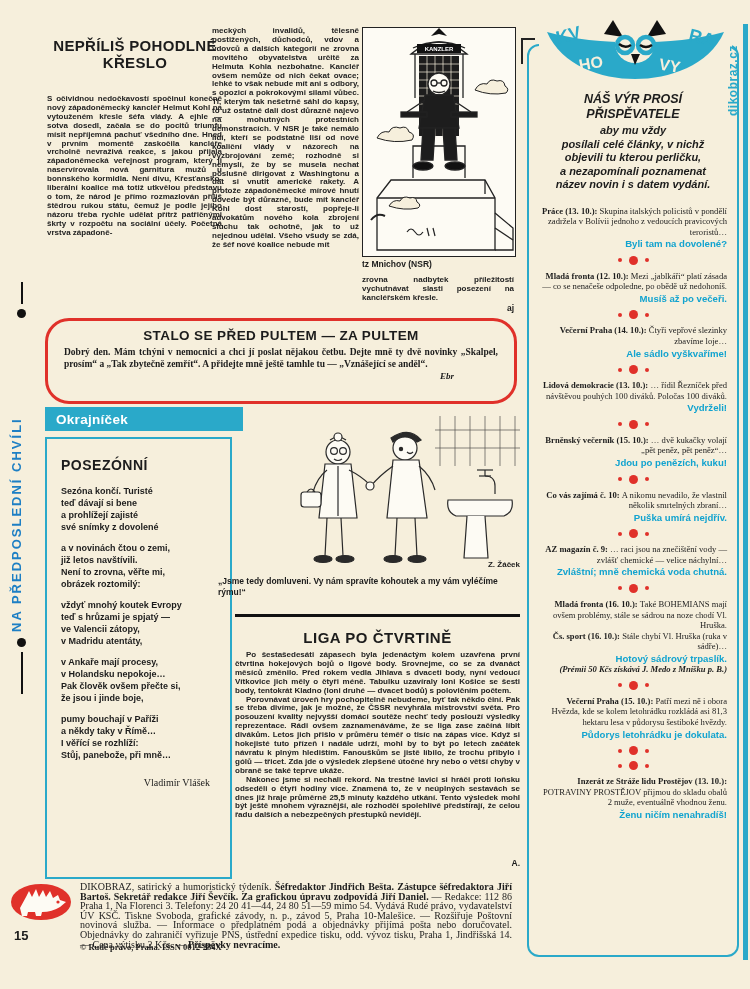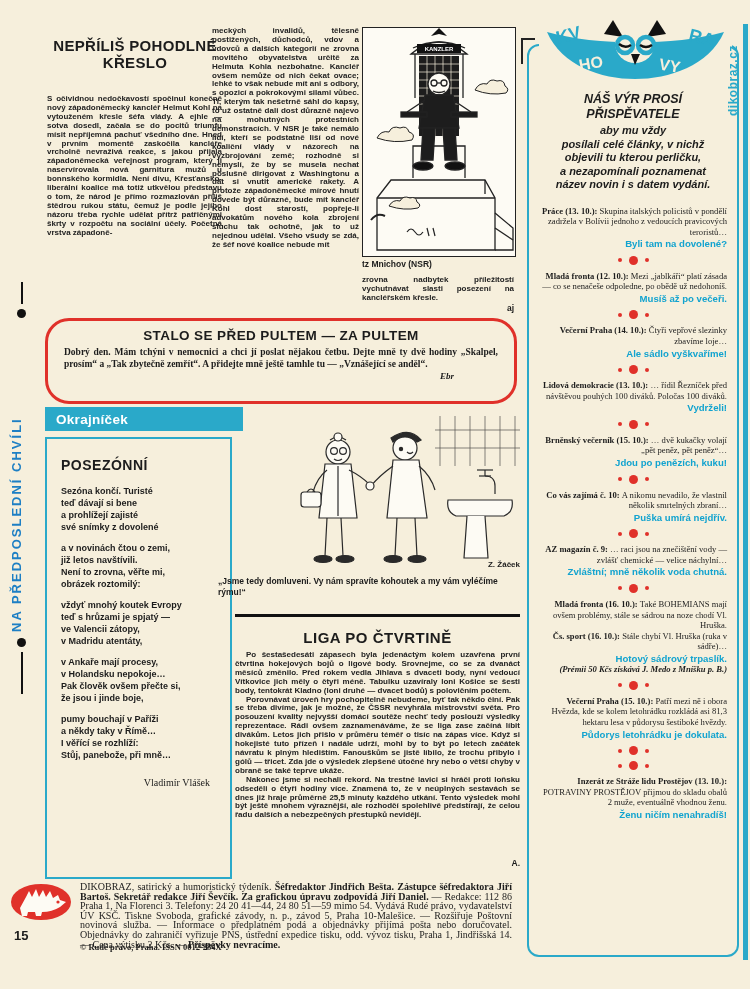--- a/index.html
+++ b/index.html
@@ -161,21 +161,21 @@
       <path d="M 44,204 q 4,-6 8,0 q 4,6 8,0 M 64,200 l 2,8 M 70,200 l 2,8" stroke="#222" fill="none" stroke-width="1.2" data-interactable="false"></path>
       <path d="M 8,192 q 6,-8 14,-4" stroke="#222" fill="none" stroke-width="2"></path>
     </svg>
   </div>
   <div class="abs cap-right" style="left:362px;top:259px;width:152px;" data-interactable="false">tz Mnichov (NSR)</div>
   <div class="abs bodytext" style="left:362px;top:276px;width:152px;" data-interactable="false">zrovna nadbytek příležitostí vychutnávat slasti posezení na kancléřském křesle.</div>
   <div class="abs byline" style="left:362px;top:303px;width:152px;" data-interactable="false">aj</div>
 
   <div class="abs pult" style="left:45px;top:318px;width:466px;height:80px;" data-interactable="false">
     <div class="pult-title" data-interactable="false">STALO SE PŘED PULTEM — ZA PULTEM</div>
-    <div class="pult-text" data-interactable="false">Dobrý den. Mám tchýni v nemocnici a chci jí poslat nějakou četbu. Dejte mně ty dvě hodiny „Skalpel, prosím“ a „Tak zbytečně zemřít“. A přidejte mně ještě tamhle tu — „Vznášející se anděl“.</div>
+    <div class="pult-text" data-interactable="false">Dobrý den. Mám tchýni v nemocnici a chci jí poslat nějakou četbu. Dejte mně ty dvě novinky „Skalpel, prosím“ a „Tak zbytečně zemřít“. A přidejte mně ještě tamhle tu — „Vznášející se anděl“.</div>
     <div class="pult-sign" data-interactable="false">Ebr</div>
   </div>
 
   <div class="abs okraj-head" style="left:45px;top:407px;width:187px;height:24px;" data-interactable="false">Okrajníček</div>
   <div class="abs okraj-box" style="left:45px;top:437px;width:187px;height:442px;" data-interactable="false">
     <div class="poem-title" data-interactable="false">POSEZÓNNÍ</div>
     <div id="poem" data-interactable="false">
         <div class="stanza" data-interactable="false">
           <div class="poem-line" data-interactable="false">Sezóna končí. Turisté</div>
           <div class="poem-line" data-interactable="false">teď dávají si bene</div>
@@ -347,21 +347,21 @@
           <p class="vyr-text" data-interactable="false"><span class="vyr-lead" data-interactable="false">Co vás zajímá č. 10: </span>A nikomu nevadilo, že vlastnil několik smrtelných zbraní…</p>
           <div class="vyr-punch" data-interactable="false">Puška umírá nejdřív.</div>
         </div>
         <div class="dot-sep" data-interactable="false">
           <span class="dot small" data-interactable="false"></span>
           <span class="dot big" data-interactable="false"></span>
           <span class="dot small" data-interactable="false"></span>
         </div>
         <div class="vyr-item" data-interactable="false">
           <p class="vyr-text" data-interactable="false"><span class="vyr-lead" data-interactable="false">AZ magazín č. 9: </span>… raci jsou na znečištění vody — zvlášť chemické — velice náchylní…</p>
-          <div class="vyr-punch" data-interactable="false">Zvláštní; mně několik voda chutná.</div>
+          <div class="vyr-punch" data-interactable="false">Zvláštní; mně chemická voda chutná.</div>
         </div>
         <div class="dot-sep" data-interactable="false">
           <span class="dot small" data-interactable="false"></span>
           <span class="dot big" data-interactable="false"></span>
           <span class="dot small" data-interactable="false"></span>
         </div>
         <div class="vyr-item" data-interactable="false">
           <p class="vyr-text" data-interactable="false"><span class="vyr-lead" data-interactable="false">Mladá fronta (16. 10.): </span>Také BOHEMIANS mají ovšem problémy, stále se sádrou na noze chodí Vl. Hruška.</p>
           <p class="vyr-text" data-interactable="false"><span class="vyr-lead" data-interactable="false">Čs. sport (16. 10.): </span>Stále chybí Vl. Hruška (ruka v sádře)…</p>
           <div class="vyr-punch" data-interactable="false">Hotový sádrový trpaslík.</div>

